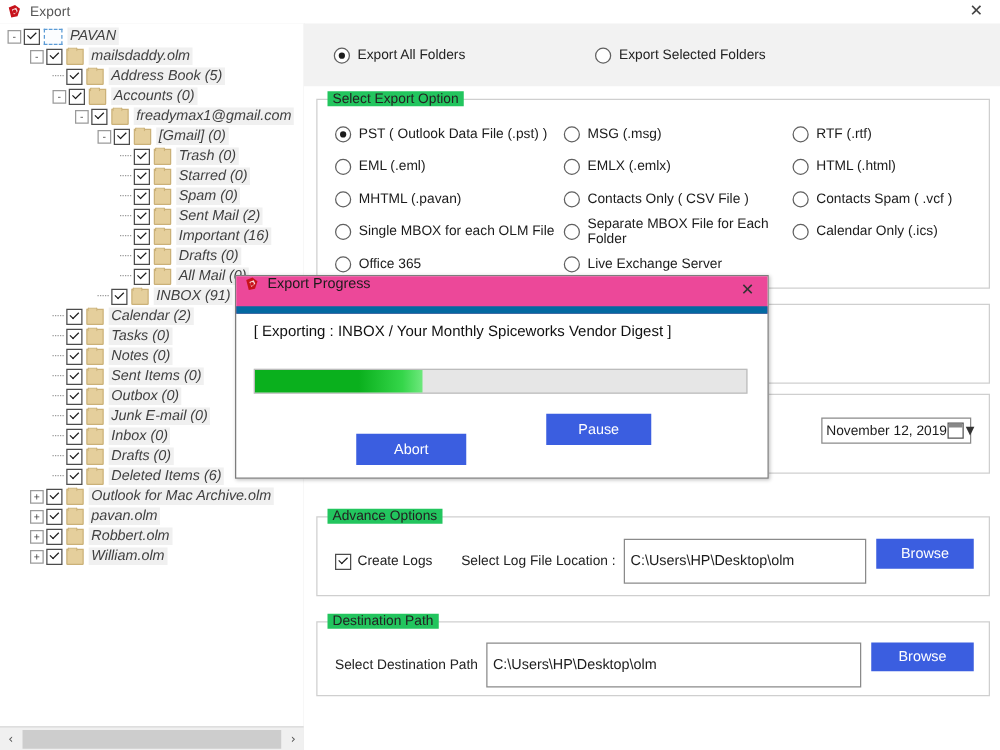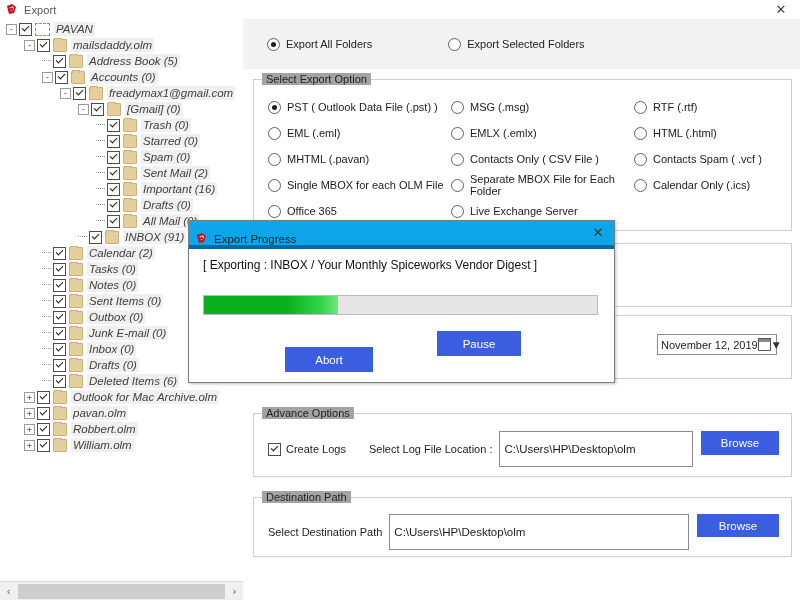--- a/index.html
+++ b/index.html
@@ -88,21 +88,21 @@
     width:11px;height:11px;border:1px solid #606060;border-radius:50%;background:#fff;
     display:inline-flex;align-items:center;justify-content:center;flex:none;margin-right:6px;cursor:pointer;
   }
   .radio.on:after{content:"";width:5px;height:5px;border-radius:50%;background:#1c1c1c;}
   .ropt{display:flex;align-items:center;cursor:pointer;font-size:11px;color:#222;}
 
   .group{
     position:absolute;border:1px solid #cfcfcf;background:#fff;
   }
   .group > .cap{
-    position:absolute;top:-7px;left:8px;background:#a3a3a3;padding:0 4px;
+    position:absolute;top:-7px;left:8px;background:#22c55e;padding:0 4px;
     font-size:11px;color:#222;
   }
 
   #grpExport{left:10px;top:60px;width:537px;height:150px;}
   .optgrid{position:absolute;left:14px;top:14px;width:520px;}
   .optrow{display:flex;height:26px;align-items:center;}
   .optcell{width:183px;display:flex;align-items:center;}
   .optcell.c3{width:150px;}
 
   #grpMid{left:10px;top:224px;width:537px;height:62px;}
@@ -154,22 +154,22 @@
 
   #btnBrowseLog{position:absolute;right:12px;top:17px;width:78px;height:24px;}
   #btnBrowseDest{position:absolute;right:12px;top:16px;width:82px;height:23px;}
 
   
   #dlg{
     position:absolute;left:188px;top:220px;width:425px;height:161px;
     background:#fff;border:1px solid #7d7d7d;box-shadow:1px 1px 3px rgba(0,0,0,.25);
   }
   #dlgbar{
-    position:relative;height:24px;border-bottom:4px solid #0369a1;
-    display:flex;align-items:flex-end;background:#0ea5e9;
+    position:relative;height:24px;border-bottom:6px solid #0369a1;
+    display:flex;align-items:flex-start;background:#ec4899;
   }
   #dlgbar .logo{margin-left:6px;margin-right:6px;display:flex;align-items:center;}
   #dlgbar .t{font-size:11.5px;color:#1b1b1b;}
   #dlgbar .x{
     position:absolute;right:6px;top:2px;width:20px;height:19px;
     display:flex;align-items:center;justify-content:center;
     font-size:13px;color:#333;cursor:pointer;font-family:"DejaVu Sans",sans-serif;
   }
   #dlgstatus{
     position:absolute;left:14px;top:37px;font-size:12px;color:#111;white-space:nowrap;
@@ -401,21 +401,21 @@
   <span class="arw">›</span>
 </div>
 
 <div id="content">
 
   <div id="scopebar">
     <label class="ropt" style="margin-left:24px;">
       <span class="radio on"></span>
       <span>Export All Folders</span>
     </label>
-    <label class="ropt" style="margin-left:76px;">
+    <label class="ropt" style="margin-left:104px;">
       <span class="radio"></span>
       <span>Export Selected Folders</span>
     </label>
   </div>
 
   <div class="group" id="grpExport">
     <span class="cap">Select Export Option</span>
     <div class="optgrid" id="optgrid">
         <div class="optrow">
           <label class="optcell">

